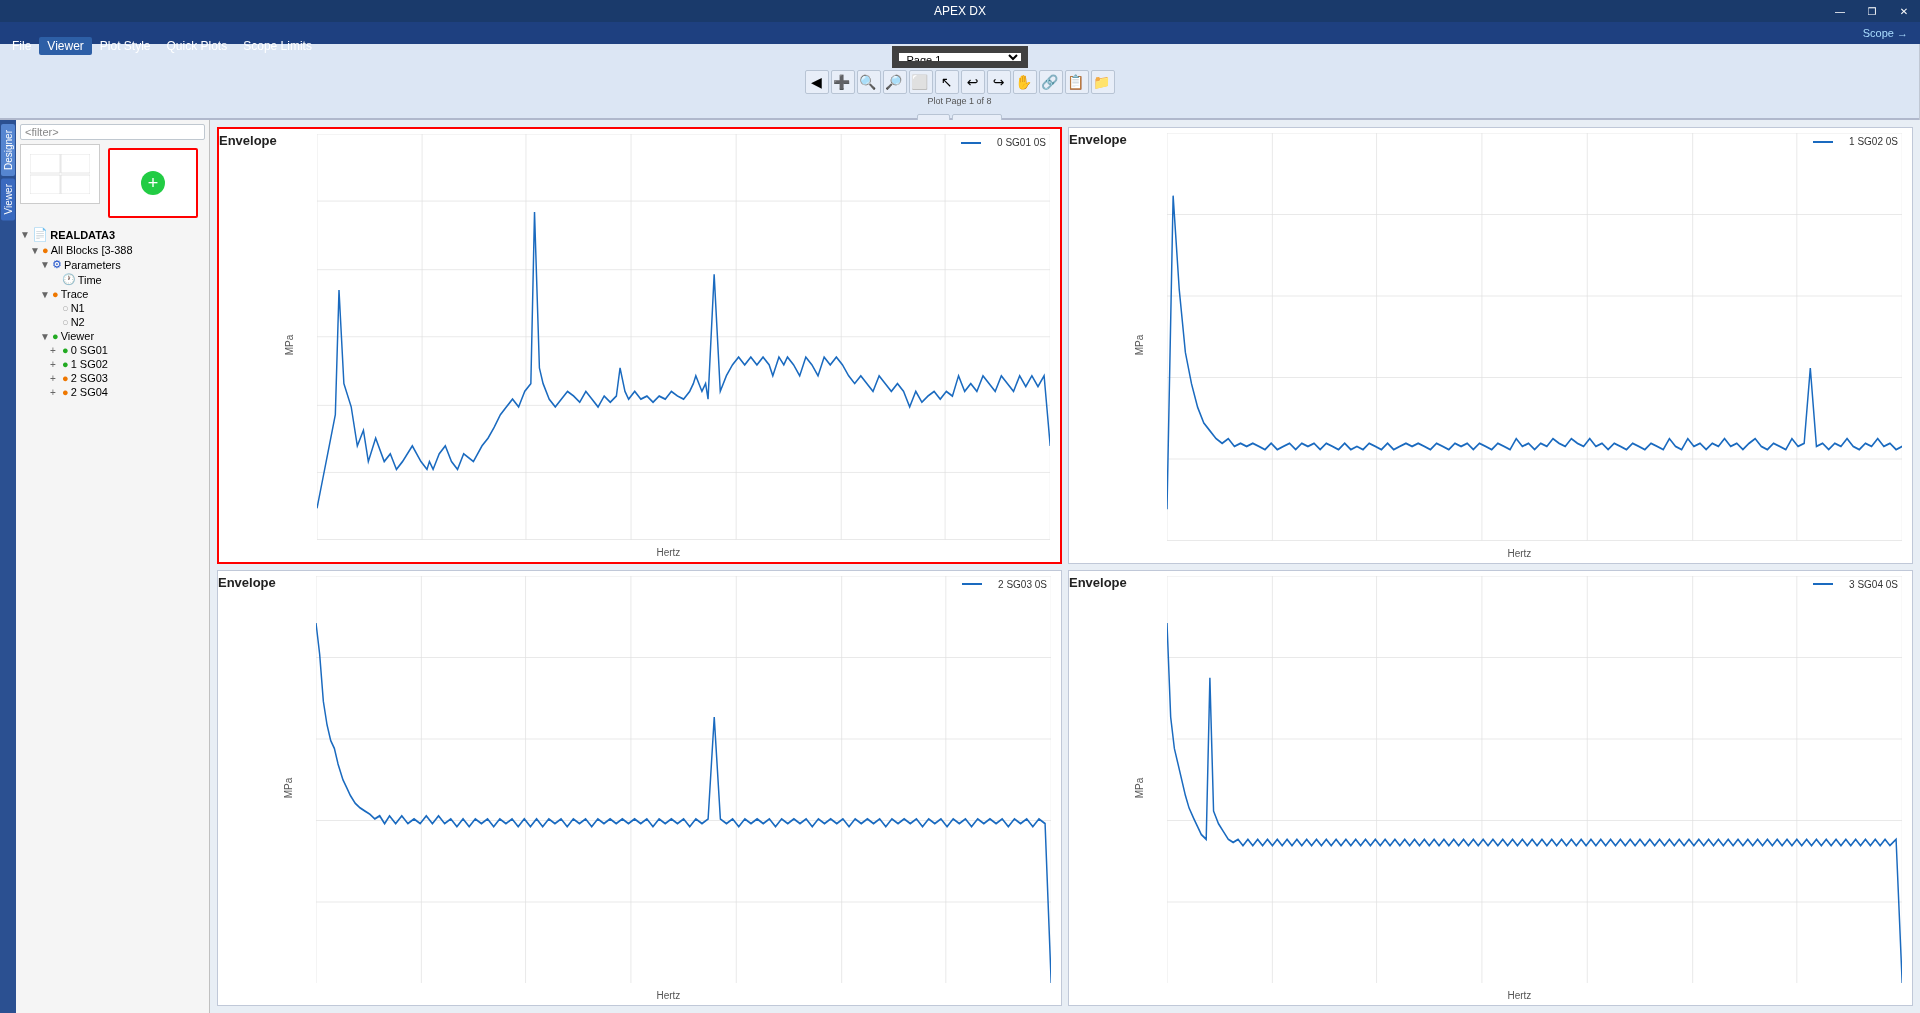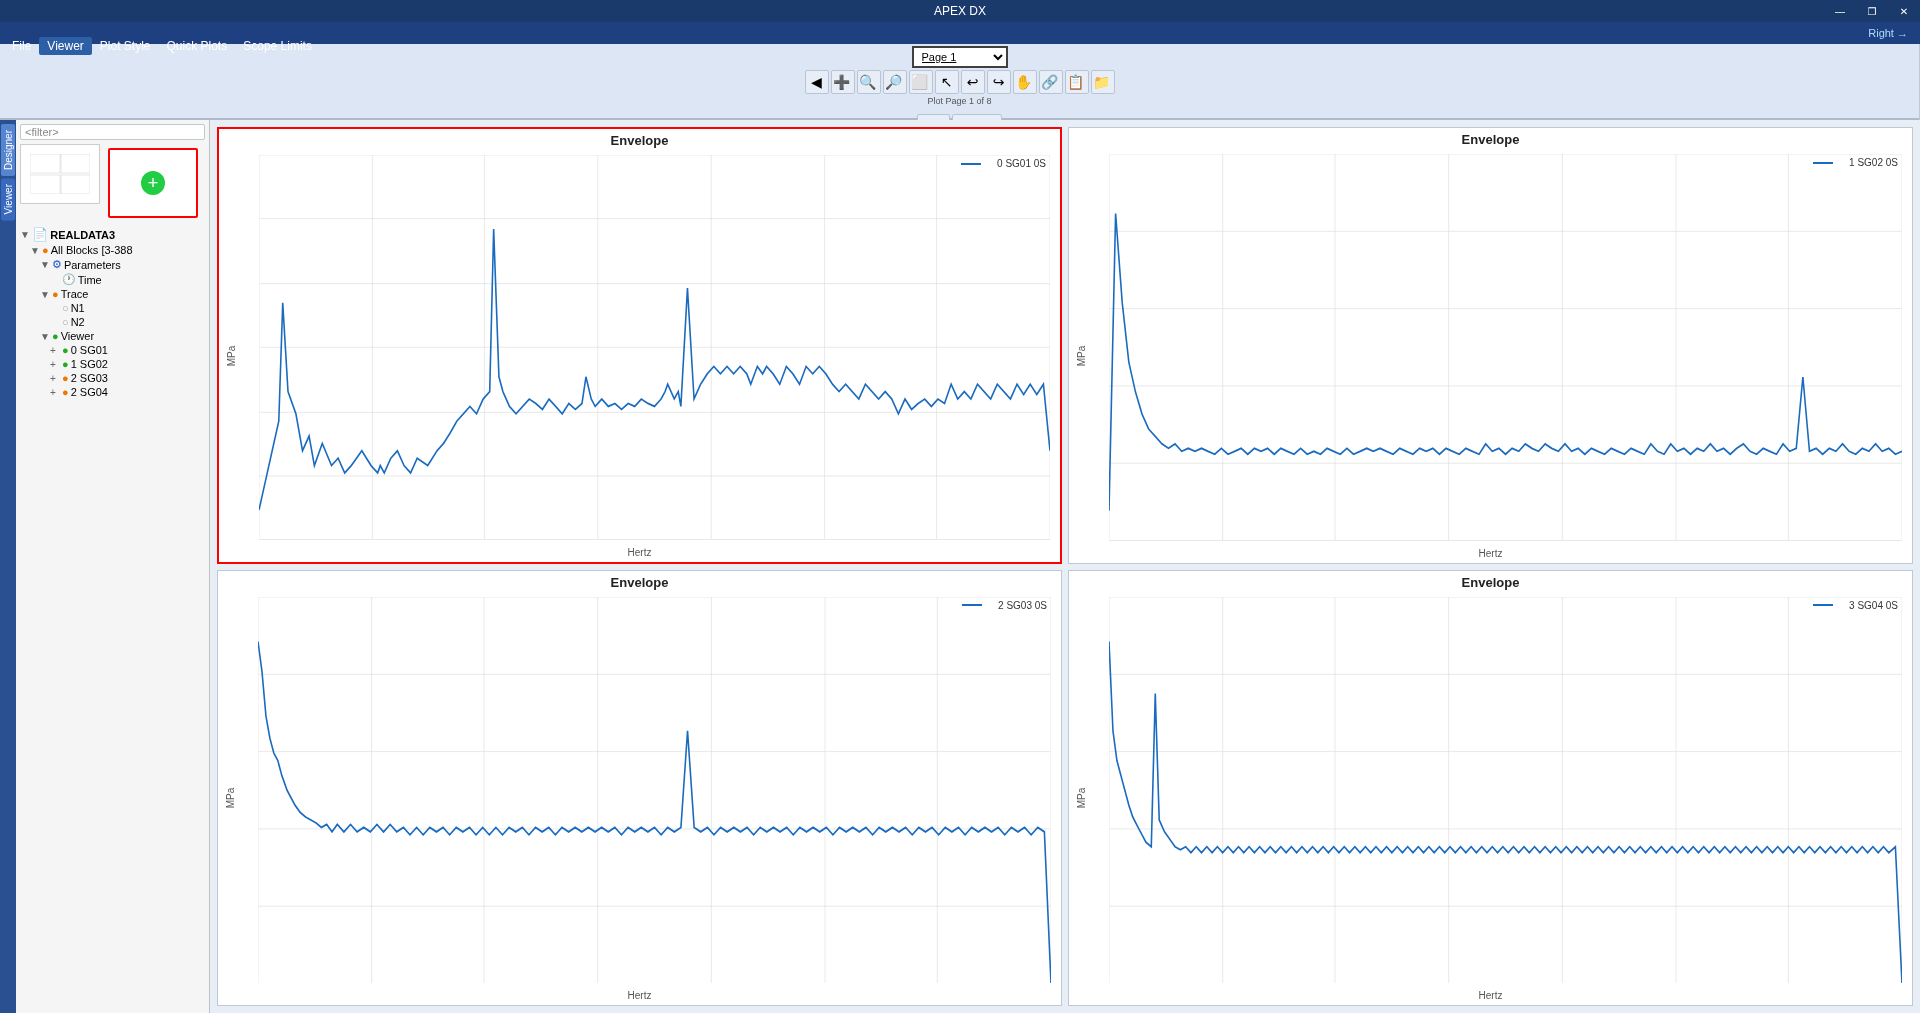--- a/index.html
+++ b/index.html
@@ -55,23 +55,23 @@
     
     #ribbon {
       background: #e8eef7;
       border-bottom: 1px solid #b0b8c8;
       display: flex;
       flex-direction: column;
     }
 
     
     .page-select {
-      width: 96px;
+      width: 136px;
       height: 22px;
-      border: 2px solid #404040;
+      border: 7px solid #404040;
       background: white;
       font-size: 11px;
       padding: 0 4px;
       text-decoration: underline;
     }
 
     
     #main {
       display: flex;
       height: calc(1013px - 22px - 22px - 76px);
@@ -176,21 +176,20 @@
       grid-template-columns: 1fr 1fr;
       grid-template-rows: 1fr 1fr;
       gap: 0;
       padding: 4px;
     }
     .chart-panel {
       background: white;
       margin: 3px;
       border: 1px solid #c0c8d8;
       display: flex;
-      flex-direction: column;
       position: relative;
     }
     .chart-panel.selected {
       border: 2px solid red;
     }
     .chart-title {
       text-align: center;
       font-size: 13px;
       font-weight: bold;
       padding: 4px 0 2px 0;
@@ -322,21 +321,21 @@
   </div>
 </div>
 
 <div id="menubar">
   <span class="menu-item">File</span>
   <span class="menu-item active">Viewer</span>
   <span class="menu-item">Plot Style</span>
   <span class="menu-item">Quick Plots</span>
   <span class="menu-item">Scope Limits</span>
   <div style="flex:1"></div>
-  <span style="color:#aaddff; font-size:11px; padding-right:8px;">Right →</span>
+  <span style="color:#aaddff; font-size:11px; padding-right:8px;">Scope →</span>
 </div>
 
 <div id="ribbon" style="background:#dce6f4; height:76px; display:flex; align-items:stretch; border-bottom:2px solid #b0b8cc;">
 
   <div style="display:flex; flex-direction:column; align-items:center; justify-content:center; padding:2px 6px; border-right:1px solid #c0c8d4; gap:2px;">
     <select class="page-select">
       <option>Page 1</option>
     </select>
     <div style="display:flex; gap:2px; flex-wrap:wrap; justify-content:center;">
       <div class="toolbar-icon-btn">◀</div>

